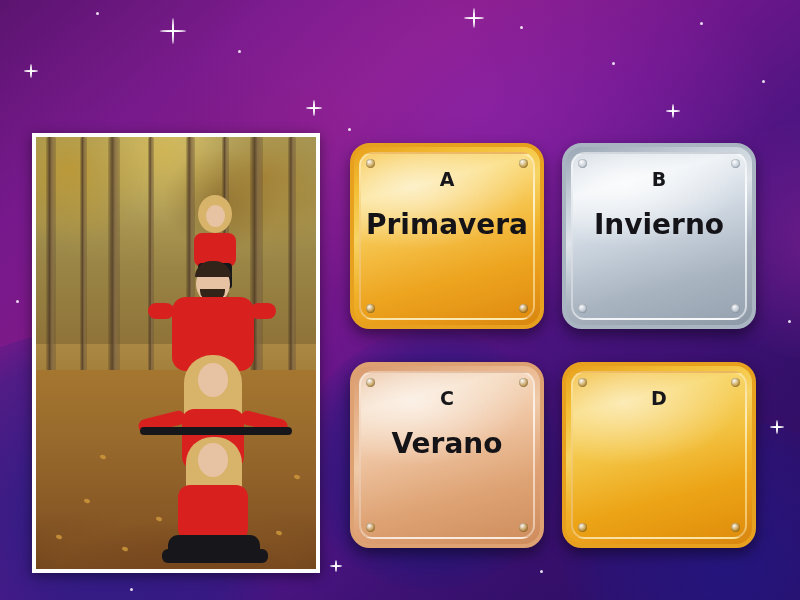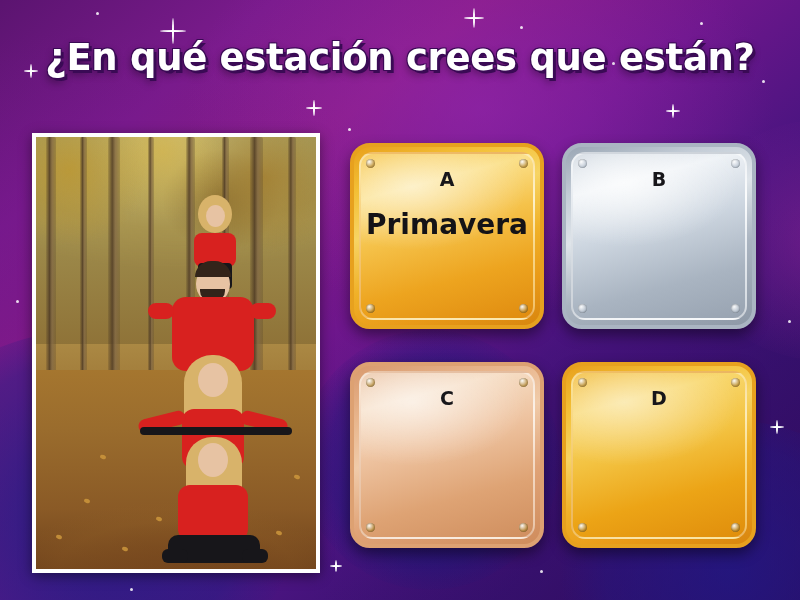--- a/index.html
+++ b/index.html
@@ -290,21 +290,20 @@
   <div class="dot" style="left:520px;top:26px;"></div>
   <div class="dot" style="left:612px;top:62px;"></div>
   <div class="dot" style="left:700px;top:22px;"></div>
   <div class="dot" style="left:762px;top:80px;"></div>
   <div class="dot" style="left:348px;top:128px;"></div>
   <div class="dot" style="left:16px;top:300px;"></div>
   <div class="dot" style="left:788px;top:320px;"></div>
   <div class="dot" style="left:540px;top:570px;"></div>
   <div class="dot" style="left:130px;top:588px;"></div>
 
-  <div id="title">¿En qué estación crees que están?</div>
 
   <div id="photo-frame">
     <div id="photo">
       <div class="sky-glow"></div>
       <div class="canopy"></div>
 
       <div class="trunk" style="left:10px;width:10px;height:64%;"></div>
       <div class="trunk" style="left:44px;width:7px;height:60%;"></div>
       <div class="trunk" style="left:72px;width:12px;height:62%;"></div>
       <div class="trunk" style="left:112px;width:6px;height:56%;"></div>
@@ -362,30 +361,32 @@
     </div>
     <div class="rivet rv-tl"></div>
     <div class="rivet rv-tr"></div>
     <div class="rivet rv-bl"></div>
     <div class="rivet rv-br"></div>
   </div>
 
   <div class="card card-silver" style="left:562px;top:143px;">
     <div class="inner">
       <div class="letter">B</div>
+      <div class="answer">Invierno</div>
     </div>
     <div class="rivet silver rv-tl"></div>
     <div class="rivet silver rv-tr"></div>
     <div class="rivet silver rv-bl"></div>
     <div class="rivet silver rv-br"></div>
   </div>
 
   <div class="card card-peach" style="left:350px;top:362px;">
     <div class="inner">
       <div class="letter">C</div>
+      <div class="answer">Verano</div>
     </div>
     <div class="rivet rv-tl"></div>
     <div class="rivet rv-tr"></div>
     <div class="rivet rv-bl"></div>
     <div class="rivet rv-br"></div>
   </div>
 
   <div class="card card-gold card-amber" style="left:562px;top:362px;">
     <div class="inner">
       <div class="letter">D</div>

